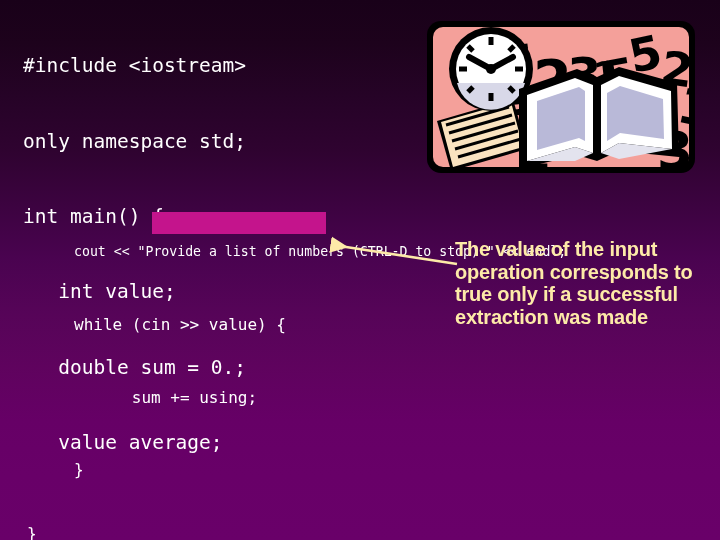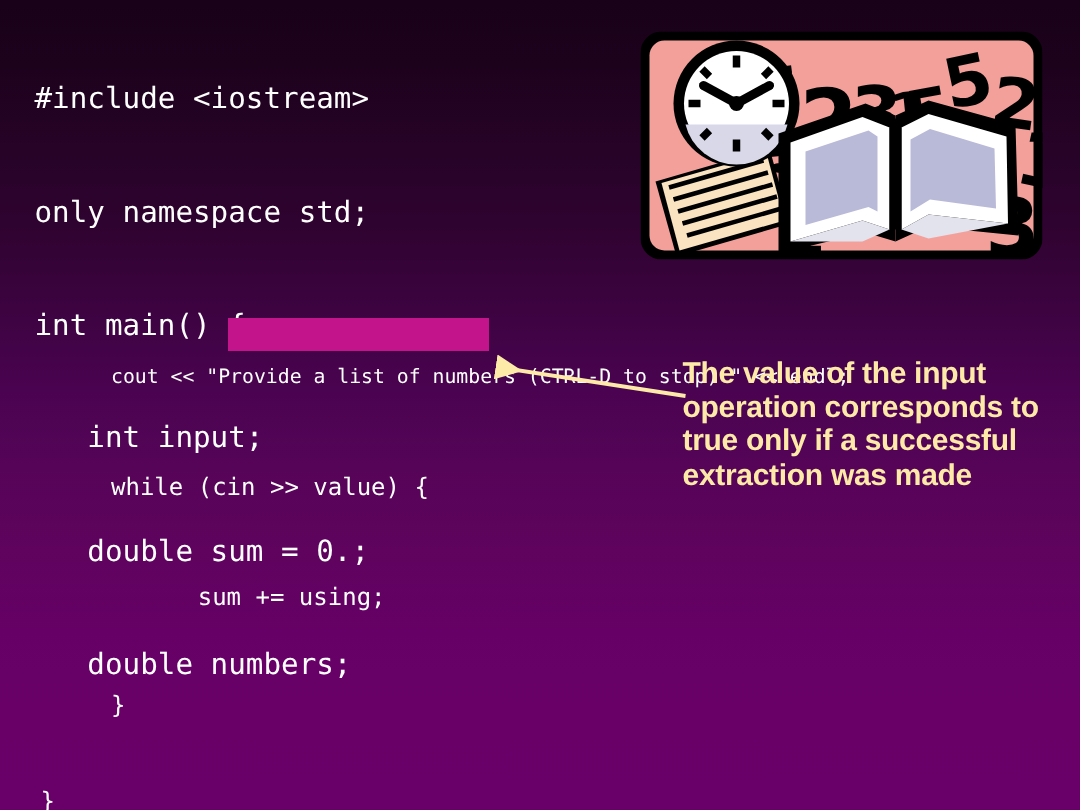--- a/index.html
+++ b/index.html
@@ -107,23 +107,23 @@
 <body>
 
 <div id="slide">
 
   <div id="highlight-box"></div>
 
   <div class="code-head">
     <span class="code-line">#include &lt;iostream&gt;</span>
     <span class="code-line">only namespace std;</span>
     <span class="code-line">int main() {</span>
-    <span class="code-line">   int input;</span>
+    <span class="code-line">   int value;</span>
     <span class="code-line">   double sum = 0.;</span>
-    <span class="code-line">   double numbers;</span>
+    <span class="code-line">   value average;</span>
   </div>
 
   <div class="code-body">
     <span class="code-line small">cout &lt;&lt; "Provide a list of numbers (CTRL-D to stop) " &lt;&lt; endl;</span>
     <span class="code-line">while (cin &gt;&gt; value) {</span>
     <span class="code-line">      sum += using;</span>
     <span class="code-line">}</span>
     
     
     

